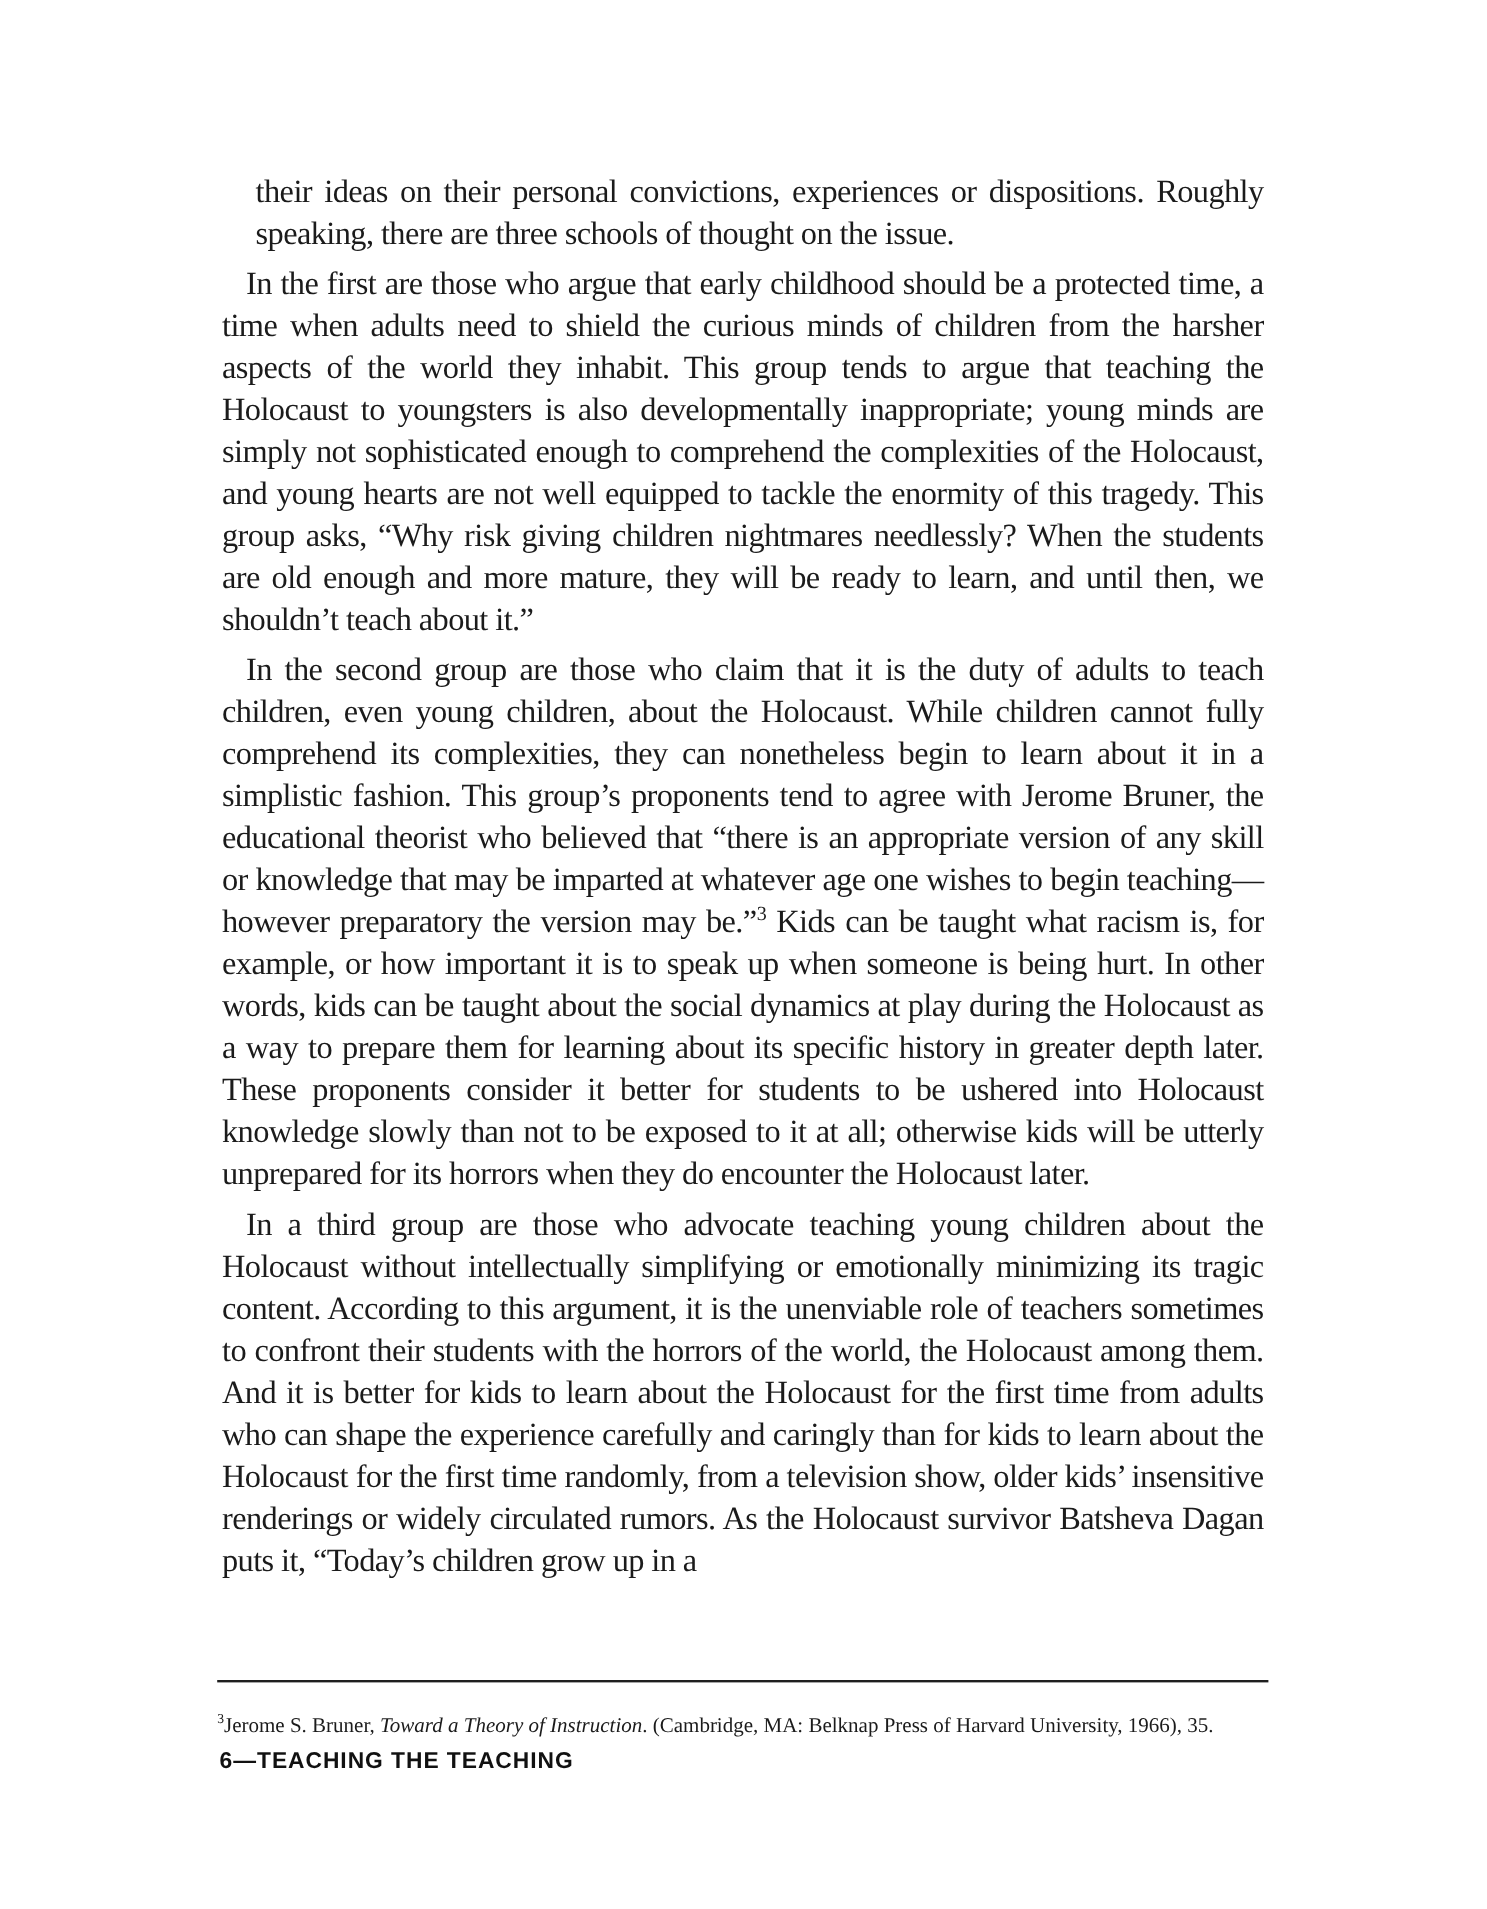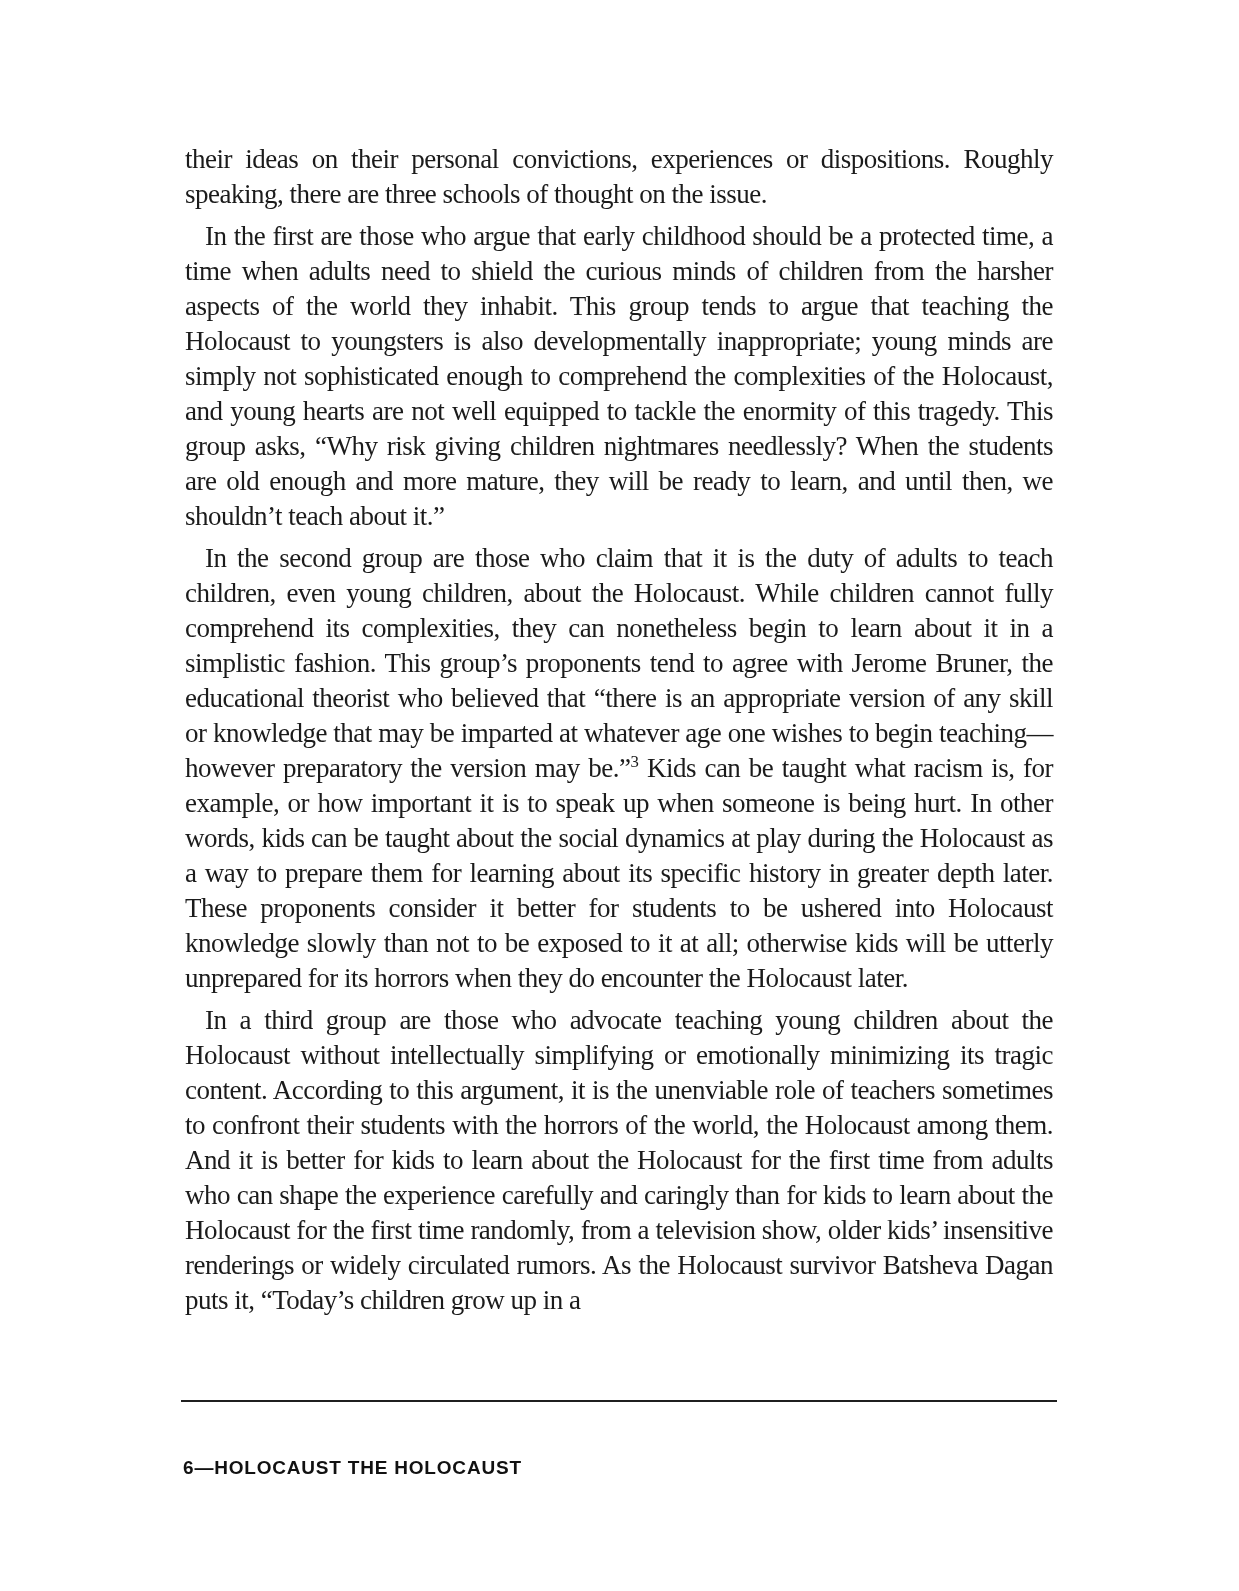--- a/index.html
+++ b/index.html
@@ -26,20 +26,21 @@
     letter-spacing: -0.5px;
     text-align: justify;
     color: #1b1b1b;
   }
   .body-text p {
     margin: 0 0 7px 0;
     text-indent: 20px;
   }
   .body-text p.no-indent {
     text-indent: 0;
+    margin-left: 28px;
   }
   .footnote-ref {
     font-size: 0.62em;
     vertical-align: super;
     line-height: 0;
   }
   .footnote-rule {
     position: absolute;
     left: 181px;
     top: 1400px;
@@ -86,16 +87,17 @@
 
     <p>In the first are those who argue that early childhood should be a protected time, a time when adults need to shield the curious minds of children from the harsher aspects of the world they inhabit. This group tends to argue that teaching the Holocaust to youngsters is also developmentally inappropriate; young minds are simply not sophisticated enough to comprehend the complexities of the Holocaust, and young hearts are not well equipped to tackle the enormity of this tragedy. This group asks, “Why risk giving children nightmares needlessly? When the students are old enough and more mature, they will be ready to learn, and until then, we shouldn’t teach about it.”</p>
 
     <p><span>In the second group are those who claim that it is the duty of adults to teach children, even young children, about the Holocaust. While children cannot fully comprehend its complexities, they can nonetheless begin to learn about it in a simplistic fashion. This group’s proponents tend to agree with Jerome Bruner, the educational theorist who believed that “there is an appropriate version of any skill or knowledge that may be imparted at whatever age one wishes to begin teaching—however preparatory the version may be.”</span><sup class="footnote-ref">3</sup><span> Kids can be taught what racism is, for example, or how important it is to speak up when someone is being hurt. In other words, kids can be taught about the social dynamics at play during the Holocaust as a way to prepare them for learning about its specific history in greater depth later. These proponents consider it better for students to be ushered into Holocaust knowledge slowly than not to be exposed to it at all; otherwise kids will be utterly unprepared for its horrors when they do encounter the Holocaust later.</span></p>
 
     <p>In a third group are those who advocate teaching young children about the Holocaust without intellectually simplifying or emotionally minimizing its tragic content. According to this argument, it is the unenviable role of teachers sometimes to confront their students with the horrors of the world, the Holocaust among them. And it is better for kids to learn about the Holocaust for the first time from adults who can shape the experience carefully and caringly than for kids to learn about the Holocaust for the first time randomly, from a television show, older kids’ insensitive renderings or widely circulated rumors. As the Holocaust survivor Batsheva Dagan puts it, “Today’s children grow up in a</p>
   </main>
 
   <div class="footnote-rule"></div>
 
+  <p class="footnote"><sup class="marker">3</sup><span>Jerome S. Bruner, </span><span class="title">Toward a Theory of Instruction</span><span>. (Cambridge, MA: Belknap Press of Harvard University, 1966), 35.</span></p>
 
-  <p class="running-footer"><span>6</span><span>—</span><span>HOLOCAUST THE HOLOCAUST</span></p>
+  <p class="running-footer"><span>6</span><span>—</span><span>TEACHING THE TEACHING</span></p>
 
 </div>
 
 </body></html>

